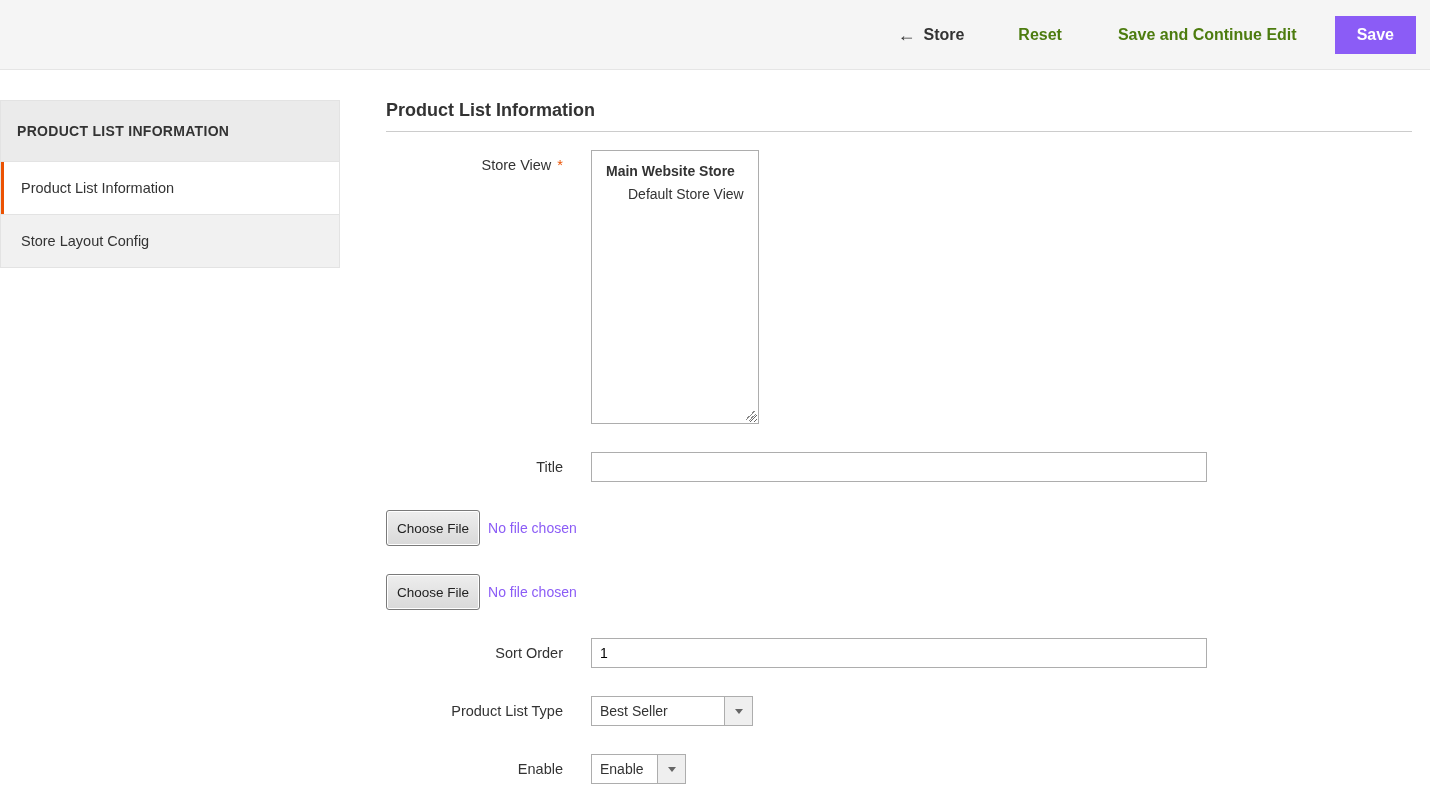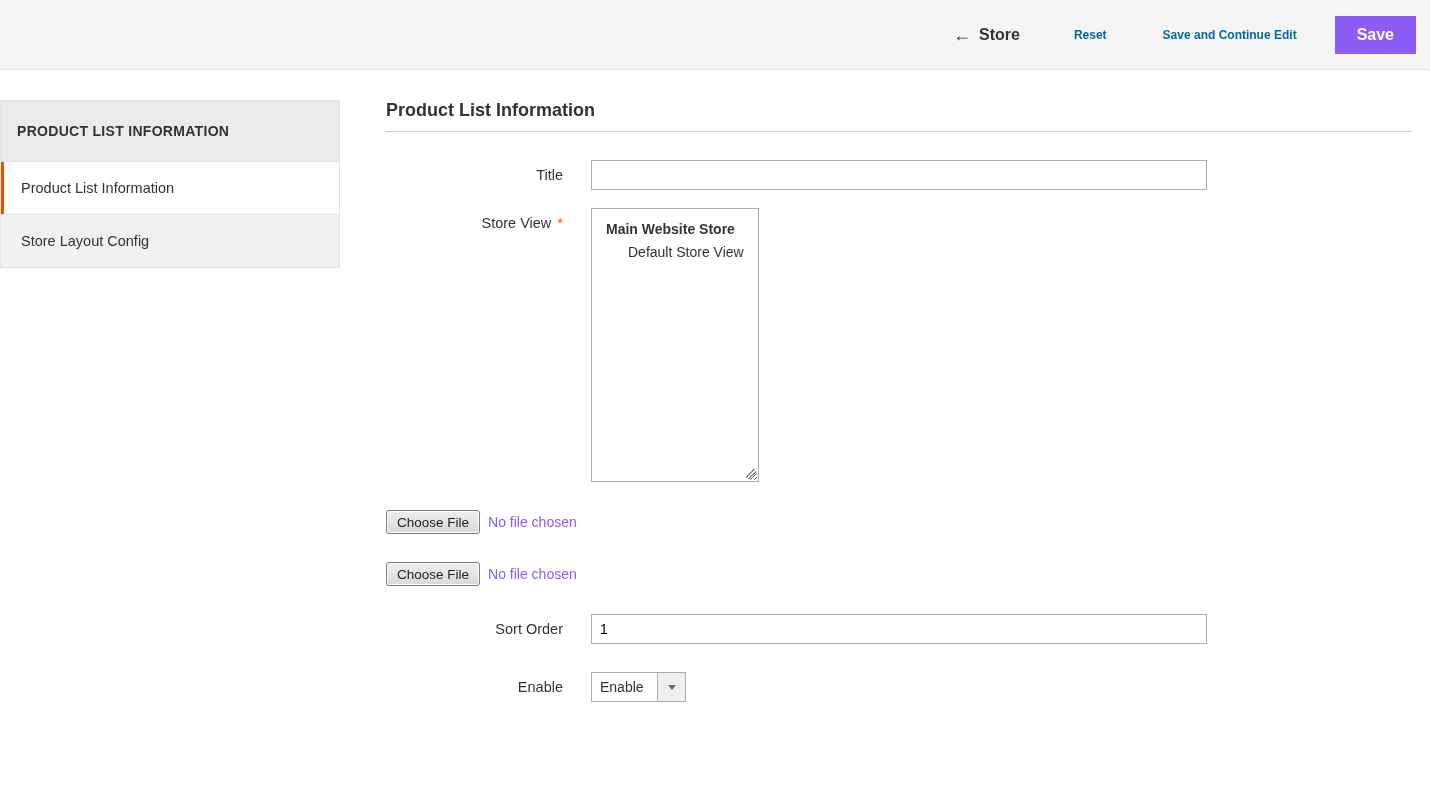--- a/index.html
+++ b/index.html
@@ -31,23 +31,23 @@
     border: none;
     cursor: pointer;
     margin-right: 20px;
   }
   .back-arrow {
     font-size: 18px;
     line-height: 1;
   }
   .reset-btn, .save-continue-btn {
     padding: 9px 18px;
-    font-size: 12px;
+    font-size: 16px;
     font-weight: 600;
-    color: #0369a1;
+    color: #4d7c0f;
     background: transparent;
     border: none;
     cursor: pointer;
     margin-right: 20px;
   }
   .save-btn {
     padding: 10px 22px;
     font-size: 16px;
     font-weight: 600;
     color: #fff;
@@ -168,21 +168,21 @@
     border: 1px solid #adadad;
     padding: 0 8px;
     font-size: 14px;
   }
   .file-row {
     display: flex;
     align-items: center;
     gap: 8px;
   }
   .choose-file-btn {
-    height: 24px;
+    height: 36px;
     padding: 0 10px;
     font-size: 13.5px;
     color: #222;
     background: linear-gradient(#eee,#d9d9d9);
     border: 1px solid #7a7a7a;
     border-radius: 3px;
     cursor: pointer;
     box-shadow: 0 0 0 1px #fff inset;
   }
   .file-status {
@@ -245,36 +245,36 @@
         <li>
           <a href="#"><span>Store Layout Config</span></a>
         </li>
       </ul>
     </nav>
   </aside>
 
   <main class="main">
     <h2 class="fieldset-title">Product List Information</h2>
 
-    <div class="field-row">
-      <div class="label-col">Title</div>
-      <div class="input-col">
-        <input type="text" class="text-input" value="" style="">
-      </div>
-    </div>
-
     <div class="field-row first">
       <div class="label-col">
         <span>Store View</span><span class="req">*</span>
       </div>
       <div class="input-col">
         <div class="store-select">
           <div class="store-group">Main Website Store</div>
           <div class="store-option">Default Store View</div>
         </div>
+      </div>
+    </div>
+
+    <div class="field-row">
+      <div class="label-col">Title</div>
+      <div class="input-col">
+        <input type="text" class="text-input" value="" style="">
       </div>
     </div>
 
     <div class="field-row">
       <div class="input-col">
         <div class="file-row">
           <button type="button" class="choose-file-btn">
             <span>Choose File</span>
           </button>
           <span class="file-status">No file chosen</span>
@@ -293,20 +293,33 @@
       </div>
     </div>
 
     <div class="field-row">
       <div class="label-col">Sort Order</div>
       <div class="input-col">
         <input type="text" class="text-input" value="1" style="">
       </div>
     </div>
 
+    <div class="field-row">
+      <div class="label-col">Product List Type</div>
+      <div class="input-col">
+        <div class="select-wrap w160">
+          <div class="select-display">Best Seller</div>
+          <div class="select-arrow">
+            <svg width="8" height="5" viewBox="0 0 8 5">
+                <path d="M0 0 L8 0 L4 5 Z" fill="#666"></path>
+              </svg>
+          </div>
+        </div>
+      </div>
+    </div>
 
     <div class="field-row">
       <div class="label-col">Enable</div>
       <div class="input-col">
         <div class="select-wrap w95">
           <div class="select-display">Enable</div>
           <div class="select-arrow">
             <svg width="8" height="5" viewBox="0 0 8 5">
                 <path d="M0 0 L8 0 L4 5 Z" fill="#666"></path>
               </svg>

